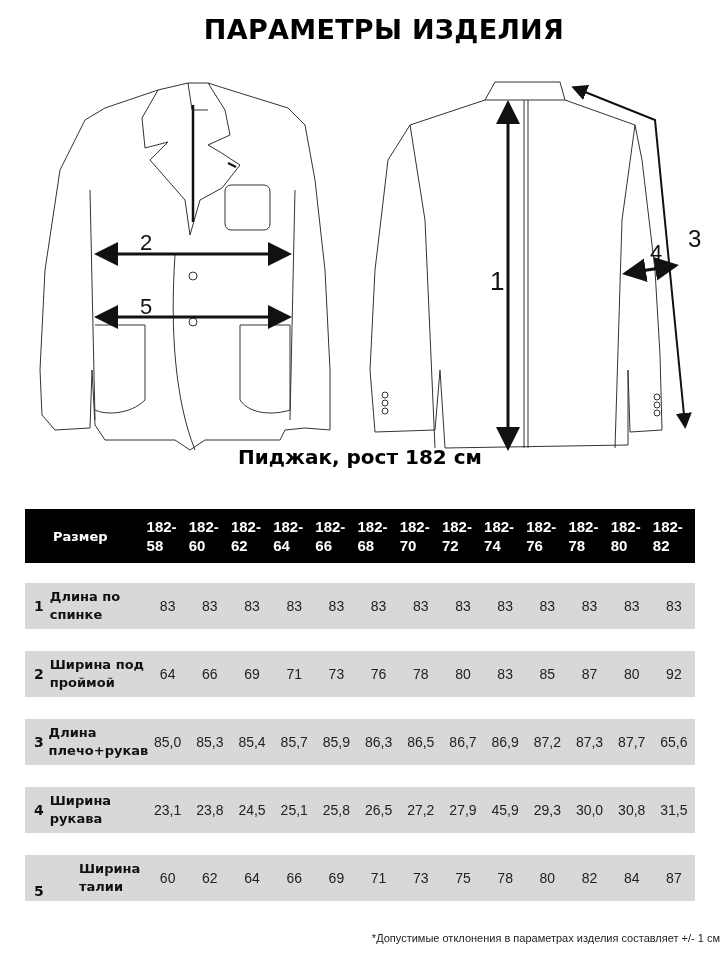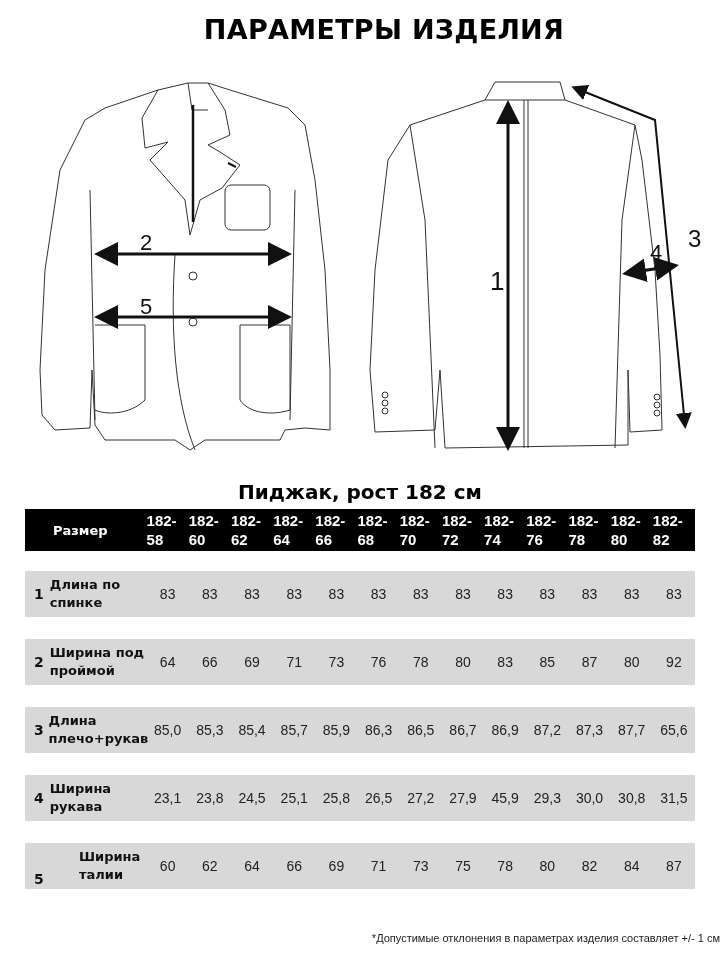--- a/index.html
+++ b/index.html
@@ -1,21 +1,21 @@
 <!DOCTYPE html>
 <html><head>
 <meta charset="utf-8">
 <style>
   html, body { margin:0; padding:0; background:#fff; }
   body { width:720px; height:960px; position:relative; overflow:hidden; font-family:"Liberation Sans", sans-serif; color:#111; }
   .title { position:absolute; top:14px; left:0; width:720px; text-align:center; font-family:"DejaVu Sans", sans-serif; font-weight:bold; font-size:27px; letter-spacing:0.3px; color:#000;margin-left:24px; }
   .drawing { position:absolute; top:70px; left:30px; width:680px; height:390px; }
-  .subtitle { position:absolute; top:480px; left:0; width:720px; text-align:center; font-family:"DejaVu Sans", sans-serif; font-weight:bold; font-size:20px; color:#000; }
+  .subtitle { position:absolute; top:445px; left:0; width:720px; text-align:center; font-family:"DejaVu Sans", sans-serif; font-weight:bold; font-size:20px; color:#000; }
   .table { position:absolute; top:509px; left:25px; width:670px; }
-  .hrow { height:42px; background:#000; color:#fff; display:flex; align-items:center; }
+  .hrow { height:54px; background:#000; color:#fff; display:flex; align-items:center; }
   .row { height:46px; background:#d8d8d8; display:flex; align-items:center; margin-top:22px; }
   .row.first { margin-top:20px; }
   .num { width:25px; padding-left:9px; box-sizing:border-box; font-weight:bold; font-size:14px; font-family:"DejaVu Sans", sans-serif; }
   .lbl { width:98px; font-weight:bold; font-size:13px; line-height:18px; font-family:"DejaVu Sans", sans-serif; color:#111; }
   .hlbl { width:123px; padding-left:28px; box-sizing:border-box; font-weight:bold; font-size:13px; font-family:"DejaVu Sans", sans-serif; }
   .cells { display:flex; flex:1; }
   .cell { width:42.2px; text-align:center; font-size:14px; color:#222; }
   .hcell { width:42.2px; font-weight:bold; font-size:15px; line-height:19px; }
   .row5 .num { align-self:flex-end; padding-bottom:2px; }
   .note { position:absolute; top:932px; left:0; width:720px; text-align:right; font-size:11px; color:#222; }

